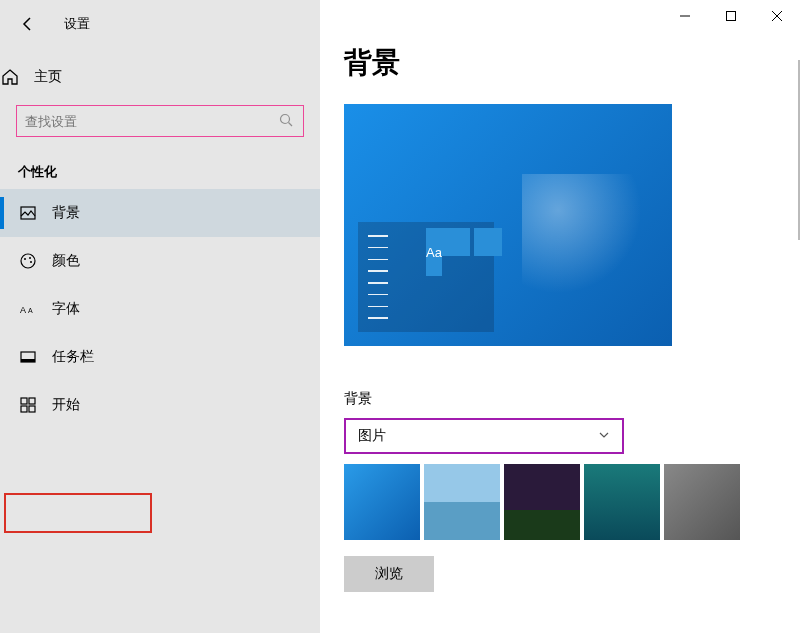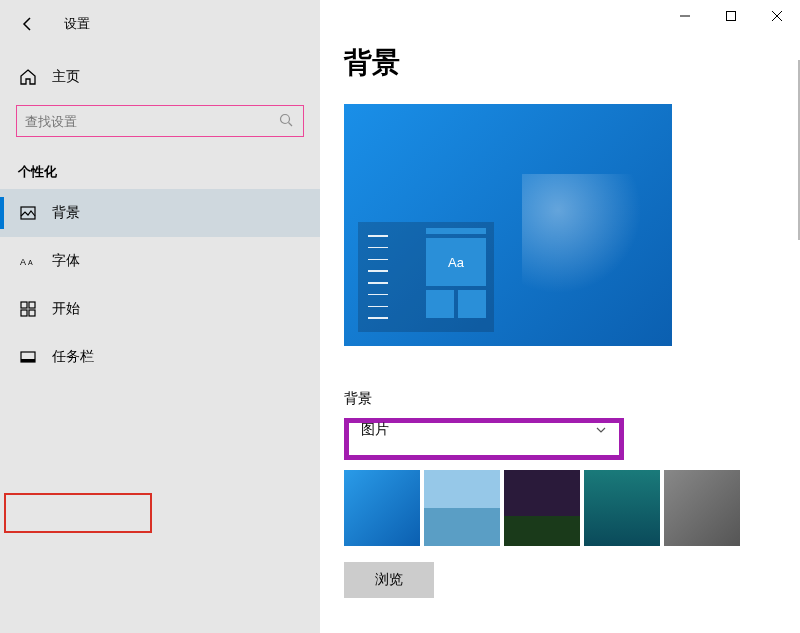--- a/index.html
+++ b/index.html
@@ -2,21 +2,21 @@
 <html><head>
 <meta charset="utf-8">
 <style>
 * { margin: 0; padding: 0; box-sizing: border-box; font-family: "Microsoft YaHei", "Segoe UI", sans-serif; }
 body { width: 800px; height: 633px; overflow: hidden; background: #fff; }
 .app { display: flex; width: 100%; height: 100%; }
 .sidebar { width: 320px; height: 100%; background: #e6e6e6; position: relative; }
 .titlebar { height: 48px; display: flex; align-items: center; padding-left: 16px; }
 .back-btn { width: 24px; height: 24px; display: flex; align-items: center; justify-content: center; cursor: pointer; }
 .app-title { margin-left: 24px; font-size: 13px; color: #000; }
-.home-row { display: flex; align-items: center; height: 44px; padding-left: 18px; margin-top: 7px; cursor: pointer; }
+.home-row { display: flex; align-items: center; height: 44px; margin-top: 7px; cursor: pointer; }
 .home-row .icon { width: 20px; height: 20px; display:flex; align-items:center; justify-content:center; }
 .home-row .label { margin-left: 14px; font-size: 14px; color: #000; }
 .search-wrap { padding: 6px 16px 0 16px; }
 .search-box { width: 100%; height: 32px; border: 1px solid #ec4899; background: #e6e6e6; display: flex; align-items: center; padding: 0 8px; }
 .search-box input { flex: 1; border: none; background: transparent; outline: none; font-size: 13px; color: #666; }
 .search-icon { width: 16px; height: 16px; opacity: 0.6; }
 .category { padding: 26px 16px 8px 18px; font-size: 13px; font-weight: 700; color: #000; }
 .nav-item { display: flex; align-items: center; height: 48px; padding-left: 18px; cursor: pointer; position: relative; }
 .nav-item.active { background: #cfd8de; }
 .nav-item.active::before { content: ""; position: absolute; left: 0; top: 8px; bottom: 8px; width: 4px; background: #0078d4; }
@@ -25,27 +25,27 @@
 .highlight-box { position: absolute; border: 2px solid #d93025; pointer-events: none; left: 4px; width: 148px; height: 40px; top: 493px; }
 .main { flex: 1; height: 100%; background: #fff; position: relative; overflow-y: auto; }
 .win-controls { position: absolute; top: 0; right: 0; height: 32px; display: flex; }
 .win-btn { width: 46px; height: 32px; display: flex; align-items: center; justify-content: center; cursor: pointer; }
 .content { padding: 44px 0 0 24px; }
 .page-title { font-size: 28px; font-weight: 600; color: #000; margin-bottom: 22px; }
 .preview { width: 328px; height: 242px; background: linear-gradient(135deg, #1a8fe8 0%, #0b5fb0 100%); position: relative; overflow: hidden; }
 .preview .light { position:absolute; right:30px; top:70px; width:120px; height:120px; background: radial-gradient(circle at 30% 30%, rgba(255,255,255,0.35), transparent 70%); }
 .preview-start { position: absolute; left: 14px; bottom: 14px; width: 62px; height: 110px; background: rgba(10,30,60,0.25); padding: 8px 10px; display: flex; flex-direction: column; justify-content: space-around; }
 .preview-start .line { width: 20px; height: 1.5px; background: #fff; opacity: 0.9; }
-.preview-tiles { position: absolute; left: 76px; bottom: 14px; width: 74px; height: 110px; background: rgba(10,30,60,0.25); padding: 6px; display:flex; flex-direction:column; }
+.preview-tiles { position: absolute; left: 76px; bottom: 14px; width: 74px; height: 110px; background: rgba(10,30,60,0.25); padding: 6px; display:flex; flex-direction:row; }
 .preview-tiles .big { width: 60px; height: 48px; background: #2a8fd8; margin-bottom: 4px; display:flex; align-items:center; justify-content:center; color:#fff; font-size:13px; }
 .preview-tiles .row { display:flex; gap:4px; }
 .preview-tiles .small { width: 28px; height: 28px; background: #2a8fd8; }
 .preview-tiles .bar { width:60px; height:6px; background:#2a8fd8; margin-bottom:4px; }
 .field-label { font-size: 14px; color: #000; margin-top: 44px; margin-bottom: 10px; }
-.dropdown { width: 280px; height: 36px; border: 5px solid #a21caf; display: flex; align-items: flex-end; justify-content: space-between; padding: 16px 12px; cursor: pointer; font-size: 14px; }
+.dropdown { width: 280px; height: 36px; border: 2px solid #a21caf; display: flex; align-items: center; justify-content: space-between; padding: 16px 12px; cursor: pointer; font-size: 14px; }
 .thumbs { display: flex; gap: 4px; margin-top: 10px; }
 .thumb { width: 76px; height: 76px; cursor: pointer; }
 .t1 { background: linear-gradient(135deg,#2a9be8,#0b5fb0); }
 .t2 { background: linear-gradient(180deg,#96c8e8 50%,#5a9ec5 50%); }
 .t3 { background: linear-gradient(180deg,#2a1a3a 60%,#1a3a1a 60%); }
 .t4 { background: linear-gradient(180deg,#1a7a7a,#0a4a5a); }
 .t5 { background: linear-gradient(135deg,#888,#555); }
 .browse-btn { margin-top: 16px; width: 90px; height: 36px; background: #ccc; border: none; font-size: 14px; cursor: pointer; }
 .scrollbar-indicator { position:absolute; right:0; top:60px; width:2px; height:180px; background:#bbb; }
 </style>
@@ -91,45 +91,56 @@
           <svg width="18" height="18" viewBox="0 0 18 18">
             <rect x="2" y="3" width="14" height="12" stroke="#000" stroke-width="1.2" fill="none"></rect>
             <path d="M2 12 L6 8 L9 11 L12 7 L16 12" stroke="#000" stroke-width="1.2" fill="none"></path>
           </svg>
         </span>
       <span class="label">背景</span>
     </div>
     <div class="nav-item">
       <span class="icon">
           <svg width="18" height="18" viewBox="0 0 18 18">
+            <circle cx="9" cy="9" r="7" stroke="#000" stroke-width="1.2" fill="none"></circle>
+            <circle cx="6" cy="7" r="1" fill="#000"></circle>
+            <circle cx="11" cy="6" r="1" fill="#000"></circle>
+            <circle cx="12" cy="10" r="1" fill="#000"></circle>
+          </svg>
+        </span>
+      <span class="label">颜色</span>
+    </div>
+    <div class="nav-item">
+      <span class="icon">
+          <svg width="18" height="18" viewBox="0 0 18 18">
             <text x="1" y="13" font-size="9" fill="#000">A</text>
             <text x="9" y="13" font-size="7" fill="#000">A</text>
           </svg>
         </span>
       <span class="label">字体</span>
+    </div>
+    <div class="nav-item">
+      <span class="icon">
+          <svg width="18" height="18" viewBox="0 0 18 18">
+            <rect x="2" y="4" width="14" height="10" stroke="#000" stroke-width="1.2" fill="none"></rect>
+            <rect x="2" y="11" width="14" height="3" fill="#000"></rect>
+          </svg>
+        </span>
+      <span class="label">任务栏</span>
     </div>
     <div class="nav-item">
       <span class="icon">
           <svg width="18" height="18" viewBox="0 0 18 18">
             <rect x="2" y="2" width="6" height="6" stroke="#000" stroke-width="1.2" fill="none"></rect>
             <rect x="10" y="2" width="6" height="6" stroke="#000" stroke-width="1.2" fill="none"></rect>
             <rect x="2" y="10" width="6" height="6" stroke="#000" stroke-width="1.2" fill="none"></rect>
             <rect x="10" y="10" width="6" height="6" stroke="#000" stroke-width="1.2" fill="none"></rect>
           </svg>
         </span>
       <span class="label">开始</span>
-    </div>
-    <div class="nav-item">
-      <span class="icon">
-          <svg width="18" height="18" viewBox="0 0 18 18">
-            <rect x="2" y="4" width="14" height="10" stroke="#000" stroke-width="1.2" fill="none"></rect>
-            <rect x="2" y="11" width="14" height="3" fill="#000"></rect>
-          </svg>
-        </span>
-      <span class="label">任务栏</span>
     </div>
 
     <div class="highlight-box"></div>
   </div>
 
   <div class="main">
     <div class="scrollbar-indicator"></div>
     <div class="win-controls">
       <div class="win-btn">
           <svg width="10" height="10" viewBox="0 0 10 10">

